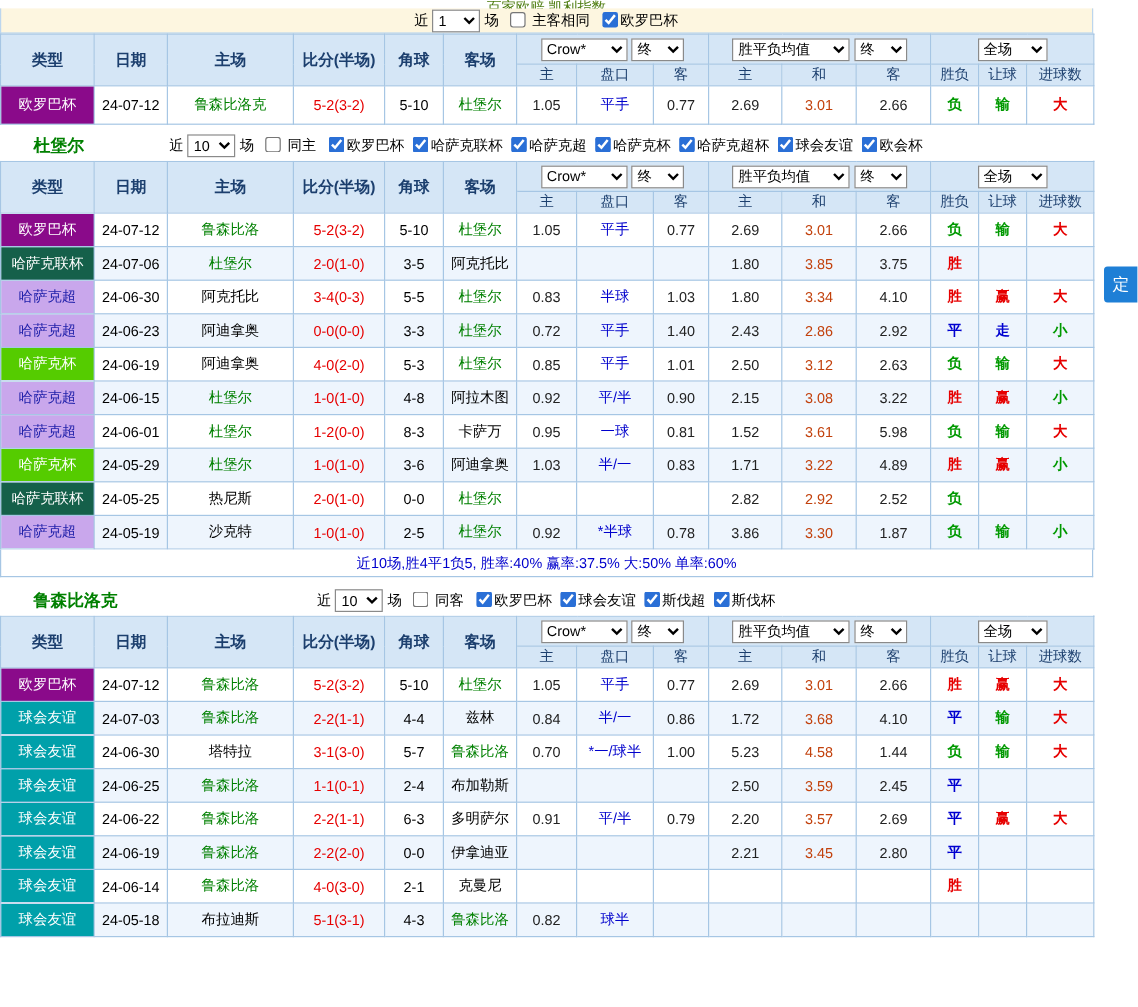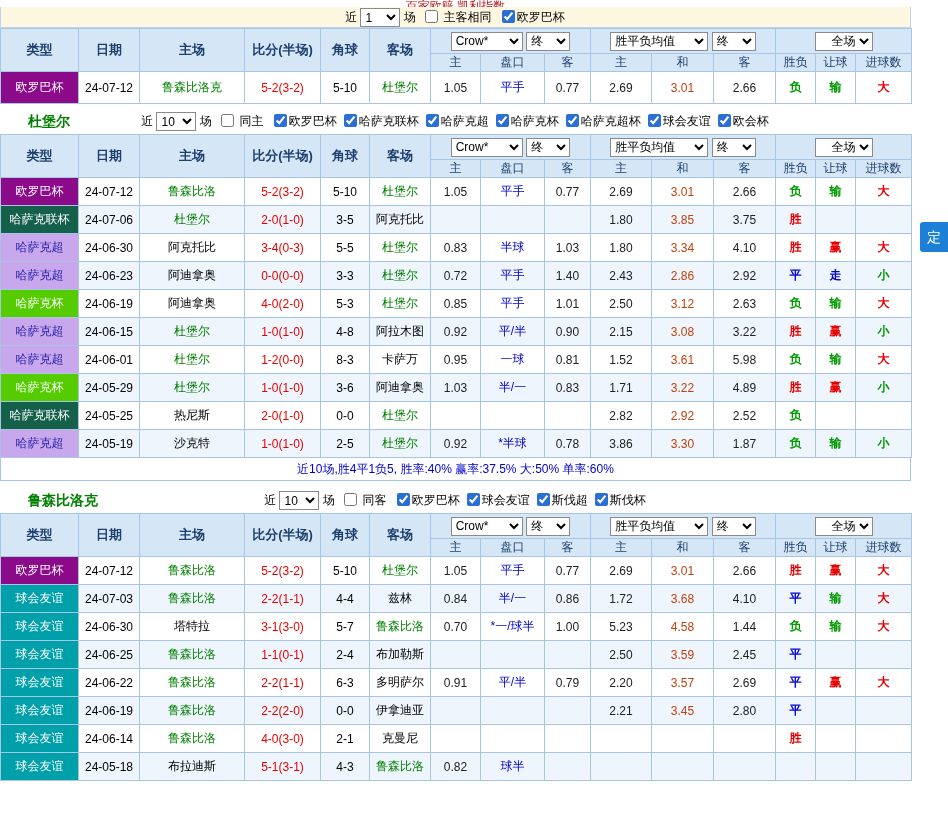--- a/index.html
+++ b/index.html
@@ -4,21 +4,21 @@
 <style>
   html,body{margin:0;padding:0;}
   body{
     width:948px;height:839px;overflow:hidden;position:relative;
     background:#fff;color:#000;
     font-family:"Liberation Sans","DejaVu Sans",sans-serif;font-size:12px;
   }
   .wrap{width:911px;position:relative;}
 
   
-  .topstrip{height:7px;overflow:hidden;text-align:center;color:#b91c1c;font-size:12px;line-height:13px;}
+  .topstrip{height:7px;overflow:hidden;text-align:center;color:#4d7c0f;font-size:12px;line-height:13px;}
 
   
   .bluebar{
     position:relative;height:24px;
     background:linear-gradient(180deg,#7ab2e8 0%,#2f7cc9 55%,#1e6cb8 100%);
     color:#fff;text-align:center;font-weight:bold;font-size:14px;line-height:24px;
   }
   .bluebar.flexbar{display:flex;align-items:center;justify-content:center;gap:5px;}
   .bar-title{letter-spacing:1px;}
   .radio{width:11px;height:11px;border:1px solid #fff;border-radius:50%;display:inline-block;box-sizing:border-box;background:transparent;cursor:pointer;}
@@ -37,21 +37,21 @@
   }
   .filter-white{position:relative;height:26px;line-height:26px;background:#fff;text-align:center;}
   .team-label{position:absolute;left:28px;top:0;color:#008000;font-weight:bold;font-size:14px;}
   input[type=checkbox]{accent-color:#2a6fd6;vertical-align:-2px;margin:0 2px 0 6px;}
   .cb-label{margin-right:1px;}
   select{font-size:12px;height:19px;border:1px solid #8a8a8a;background:#fff;vertical-align:middle;}
   .sel-count{width:40px;}
   .sel-crow{width:72px;}
   .sel-end{width:44px;}
   .sel-wdl{width:98px;}
-  .sel-scope{width:58px;text-align:right;}
+  .sel-scope{width:58px;}
 
   
   table.grid{border-collapse:collapse;table-layout:fixed;width:911px;}
   .grid th,.grid td{border:1px solid #a6c6e4;overflow:hidden;white-space:nowrap;text-align:center;padding:0;}
   .grid thead th{background:#d5e6f6;color:#1c3f6e;}
   tr.hd th{height:24px;font-size:13px;font-weight:bold;}
   tr.hd2 th{height:15px;font-size:12px;font-weight:normal;}
   .grid tbody tr{height:28px;}
   table.t1 tbody tr{height:32px;}
   .grid tbody tr:nth-of-type(even){background:#eef5fd;}

